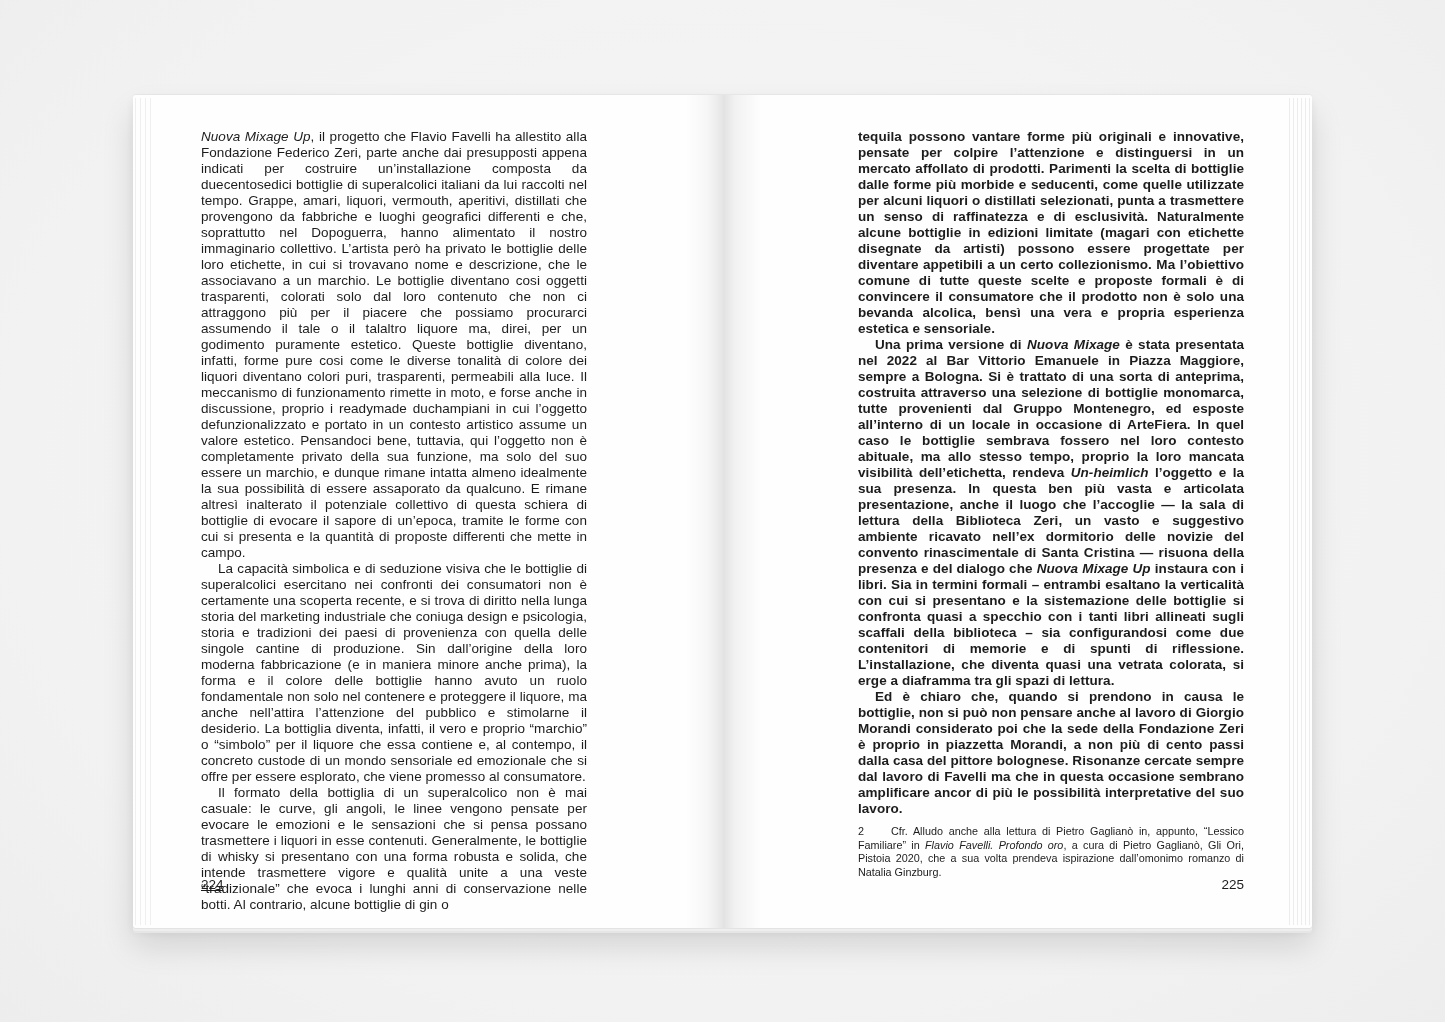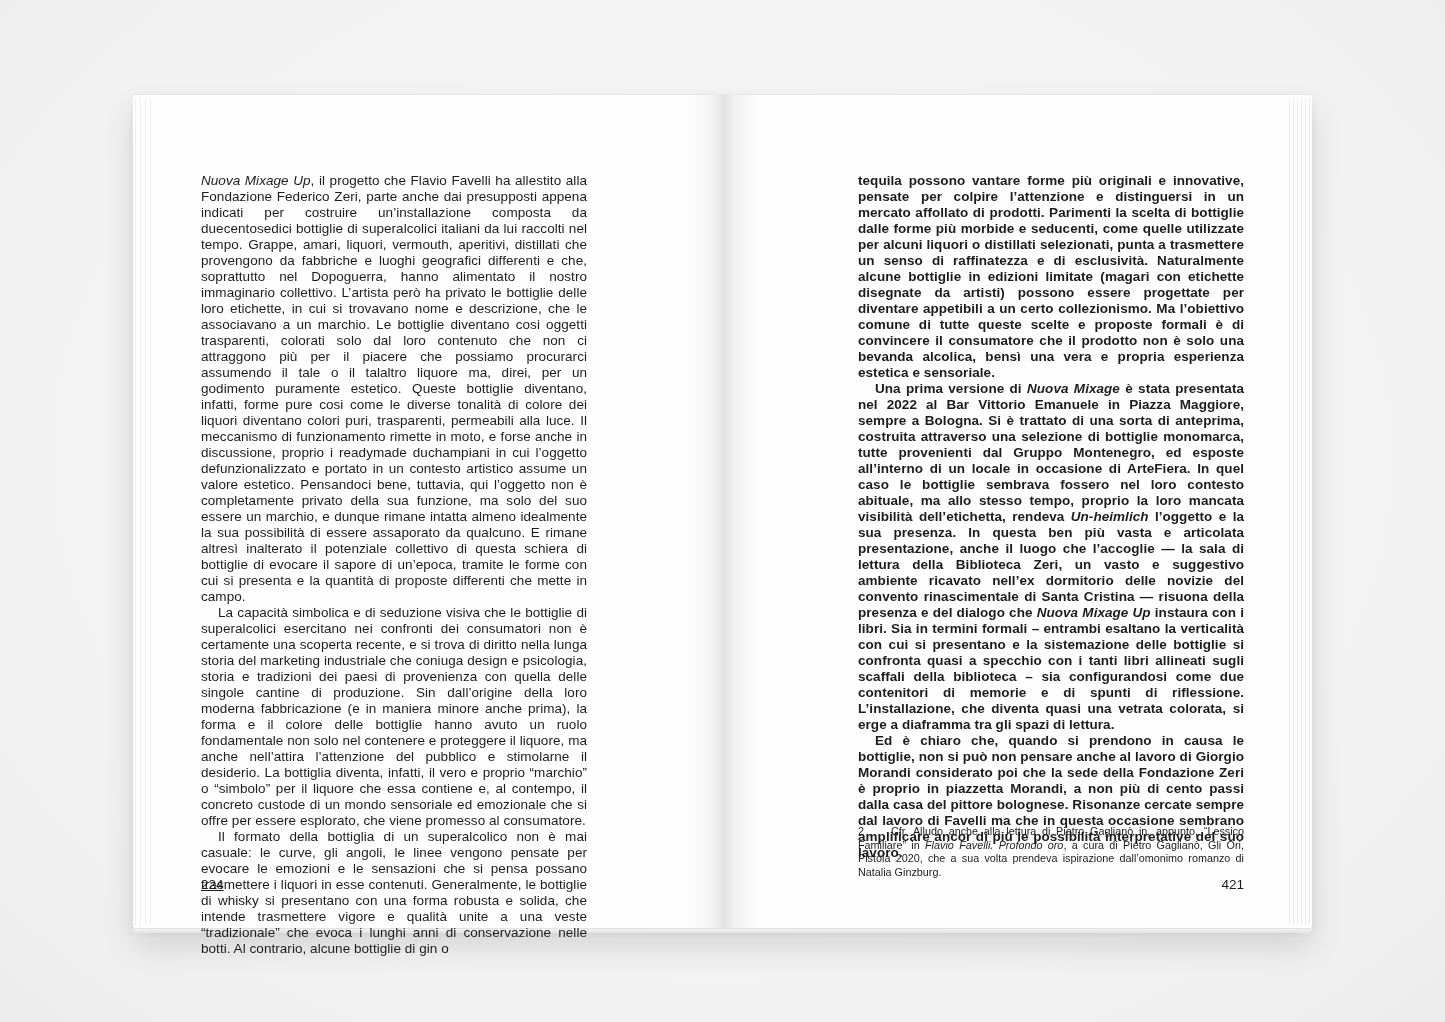--- a/index.html
+++ b/index.html
@@ -65,21 +65,20 @@
     right: 2px; top: 3px; bottom: 3px;
     width: 21px;
     background: repeating-linear-gradient(to left,
       rgba(0,0,0,0.07) 0 1px, rgba(0,0,0,0) 1px 4px);
   }
   .textcol {
     position: absolute;
     top: 34px;
     width: 386px;
     color: #1c1c1c;
-    margin-top: 44px;
   }
   .page.left  .textcol { left: 68px; }
   .page.right .textcol { left: 135px; font-weight: bold; }
   .para {
     margin: 0;
     font-size: 13.5px;
     line-height: 16px;
     text-align: justify;
     letter-spacing: 0.05px;
     hyphens: auto;
@@ -136,18 +135,18 @@
     <div class="page right">
       <div class="edge-right"></div>
       <div class="textcol">
         <p class="para">tequila possono vantare forme più originali e innovative, pensate per colpire l’attenzione e distinguersi in un mercato affollato di prodotti. Parimenti la scelta di bottiglie dalle forme più morbide e seducenti, come quelle utilizzate per alcuni liquori o distillati selezionati, punta a trasmettere un senso di raffinatezza e di esclusività. Naturalmente alcune bottiglie in edizioni limitate (magari con etichette disegnate da artisti) possono essere progettate per diventare appetibili a un certo collezionismo. Ma l’obiettivo comune di tutte queste scelte e proposte formali è di convincere il consumatore che il prodotto non è solo una bevanda alcolica, bensì una vera e propria esperienza estetica e sensoriale.</p>
         <p class="para indent">Una prima versione di <em>Nuova Mixage</em> è stata presentata nel 2022 al Bar Vittorio Emanuele in Piazza Maggiore, sempre a Bologna. Si è trattato di una sorta di anteprima, costruita attraverso una selezione di bottiglie monomarca, tutte provenienti dal Gruppo Montenegro, ed esposte all’interno di un locale in occasione di ArteFiera. In quel caso le bottiglie sembrava fossero nel loro contesto abituale, ma allo stesso tempo, proprio la loro mancata visibilità dell’etichetta, rendeva <em>Un-heimlich</em> l’oggetto e la sua presenza. In questa ben più vasta e articolata presentazione, anche il luogo che l’accoglie — la sala di lettura della Biblioteca Zeri, un vasto e suggestivo ambiente ricavato nell’ex dormitorio delle novizie del convento rinascimentale di Santa Cristina — risuona della presenza e del dialogo che <em>Nuova Mixage Up</em> instaura con i libri. Sia in termini formali – entrambi esaltano la verticalità con cui si presentano e la sistemazione delle bottiglie si confronta quasi a specchio con i tanti libri allineati sugli scaffali della biblioteca – sia configurandosi come due contenitori di memorie e di spunti di riflessione. L’installazione, che diventa quasi una vetrata colorata, si erge a diaframma tra gli spazi di lettura.</p>
         <p class="para indent">Ed è chiaro che, quando si prendono in causa le bottiglie, non si può non pensare anche al lavoro di Giorgio Morandi considerato poi che la sede della Fondazione Zeri è proprio in piazzetta Morandi, a non più di cento passi dalla casa del pittore bolognese. Risonanze cercate sempre dal lavoro di Favelli ma che in questa occasione sembrano amplificare ancor di più le possibilità interpretative del suo lavoro.</p>
       </div>
       <div class="footnote">
         <span class="fn-marker">2</span><span class="fn-text">Cfr. Alludo anche alla lettura di Pietro Gaglianò in, appunto, “Lessico Familiare” in <em>Flavio Favelli. Profondo oro</em>, a cura di Pietro Gaglianò, Gli Ori, Pistoia 2020, che a sua volta prendeva ispirazione dall’omonimo romanzo di Natalia Ginzburg.</span>
       </div>
-      <div class="folio">421</div>
+      <div class="folio">225</div>
     </div>
 
     <div class="spine"></div>
   </div>
 </div>
 
 </body></html>

